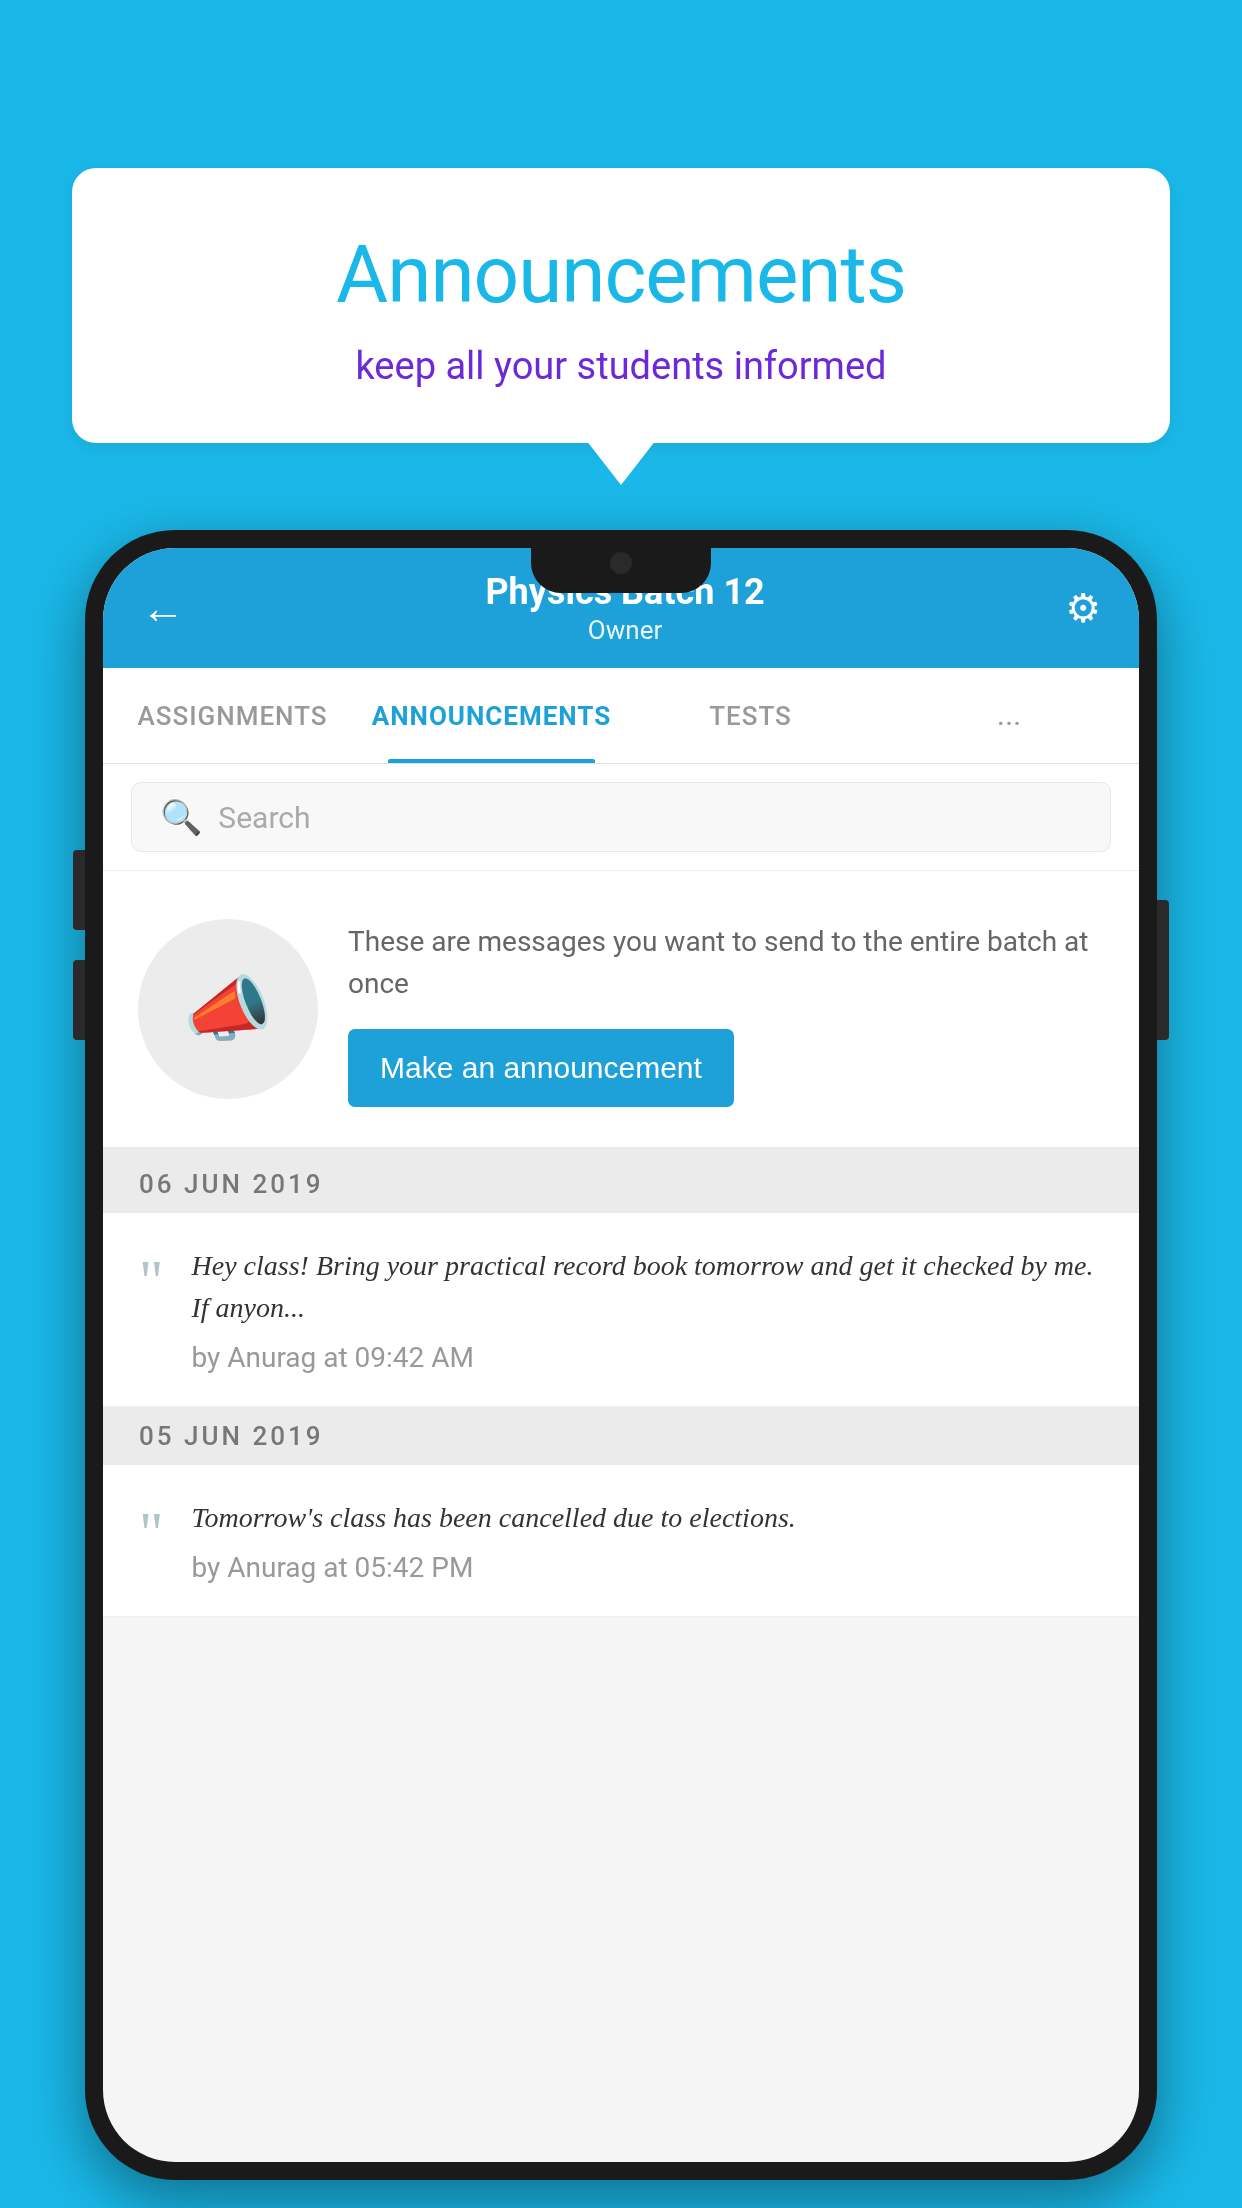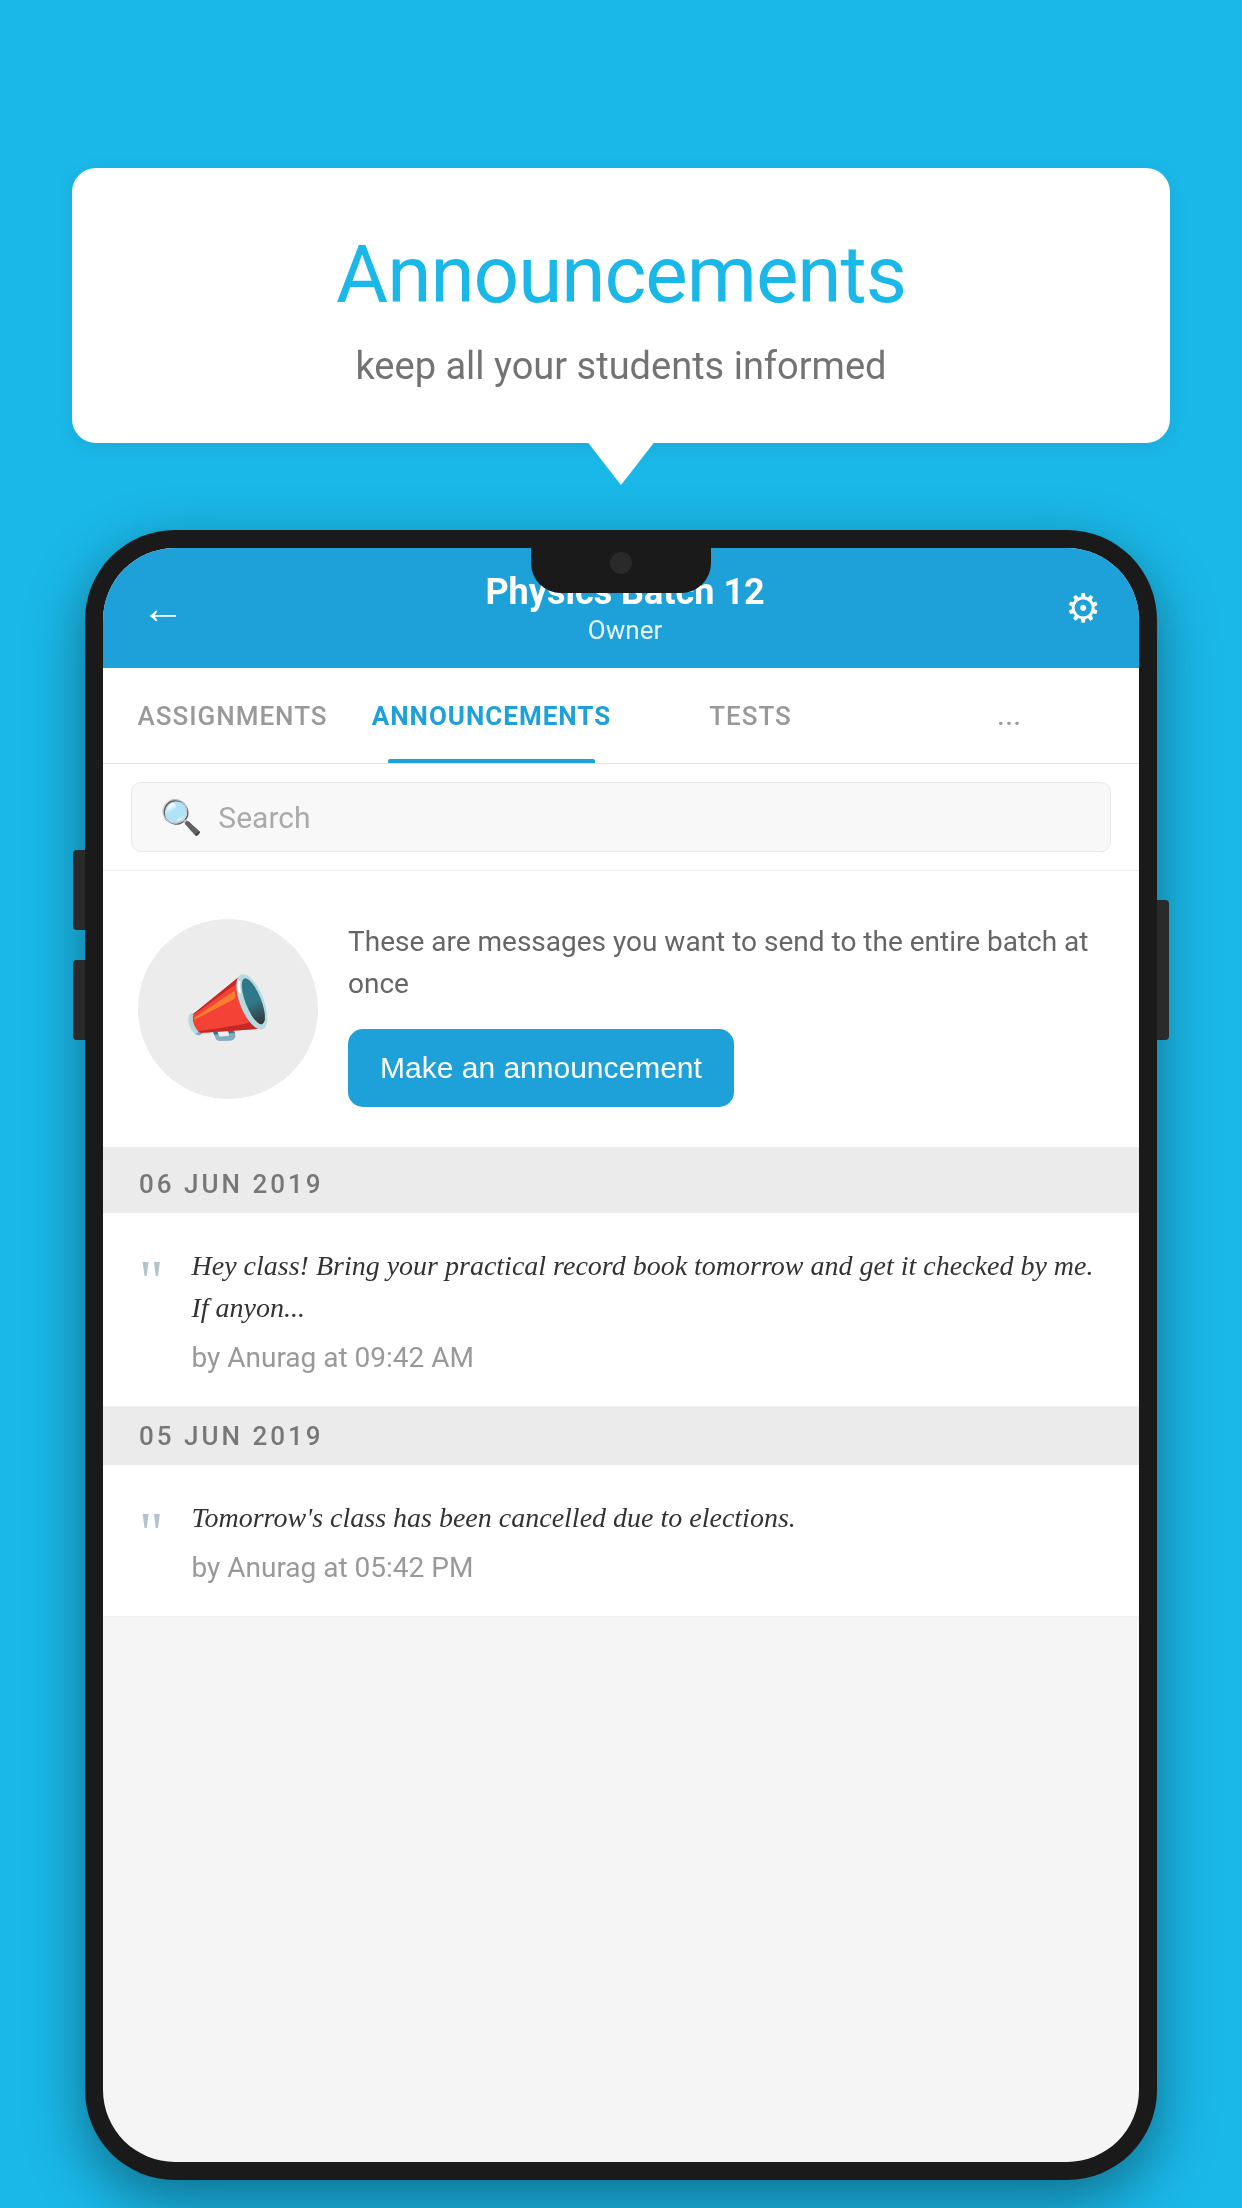--- a/index.html
+++ b/index.html
@@ -42,21 +42,21 @@
     .speech-bubble-title {
       font-size: 80px;
       color: #1ab8e8;
       font-weight: 400;
       letter-spacing: -1px;
       margin-bottom: 22px;
     }
 
     .speech-bubble-subtitle {
       font-size: 38px;
-      color: #737373;
+      color: #6d28d9;
       font-weight: 400;
     }
 
     
     .phone-container {
       position: absolute;
       top: 530px;
       left: 85px;
       right: 85px;
       bottom: 0;
@@ -305,21 +305,21 @@
       color: #666;
       line-height: 1.5;
       margin-bottom: 24px;
       margin-top: 10px;
     }
 
     .make-announcement-btn {
       background: #1da1d8;
       color: white;
       border: none;
-      border-radius: 15px;
+      border-radius: 7px;
       padding: 22px 32px;
       font-size: 30px;
       cursor: pointer;
       font-weight: 500;
     }
 
     
     .date-divider {
       background: #ebebeb;
       padding: 14px 36px;

